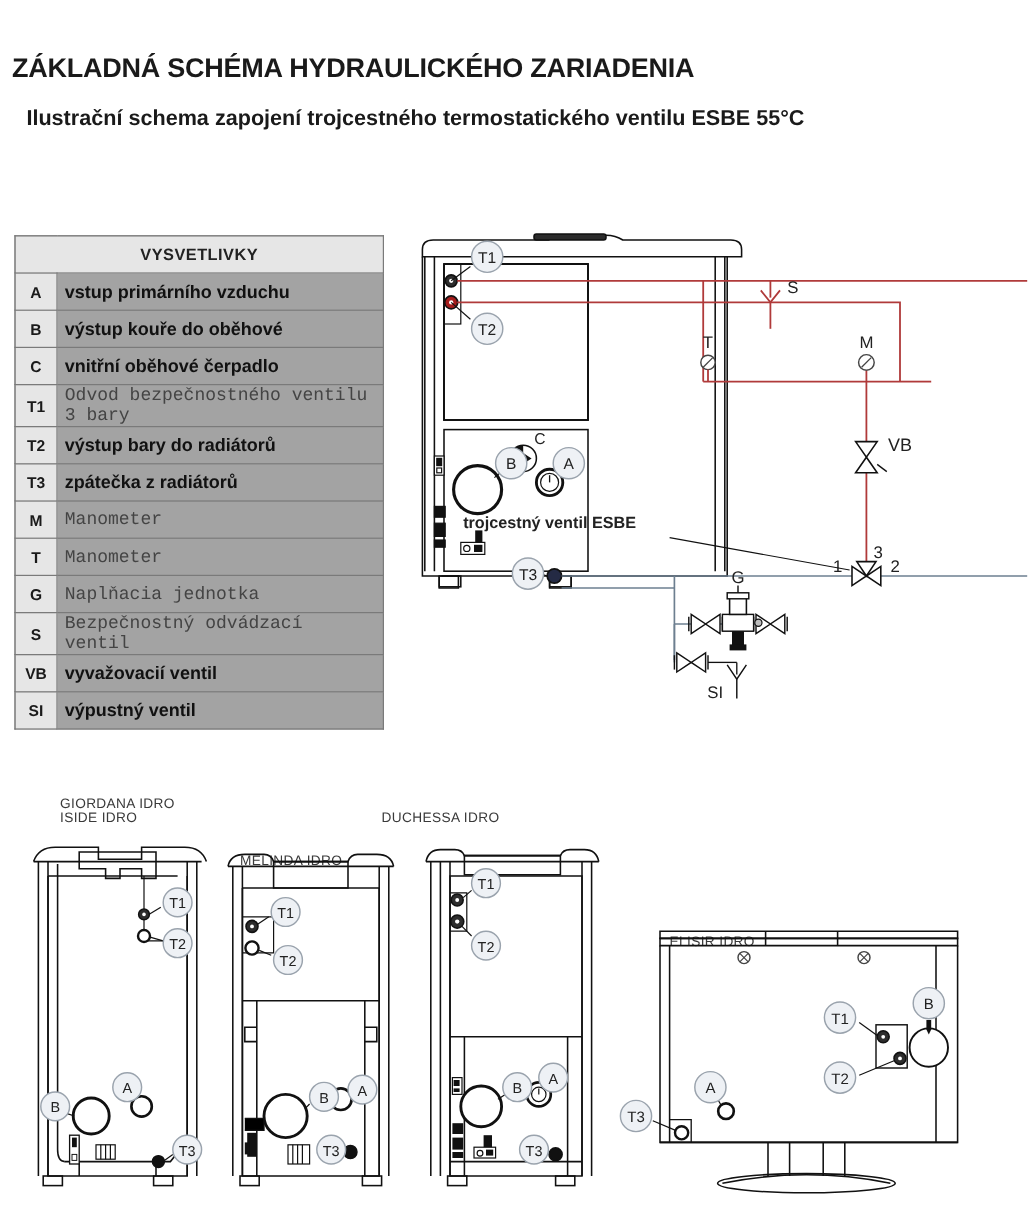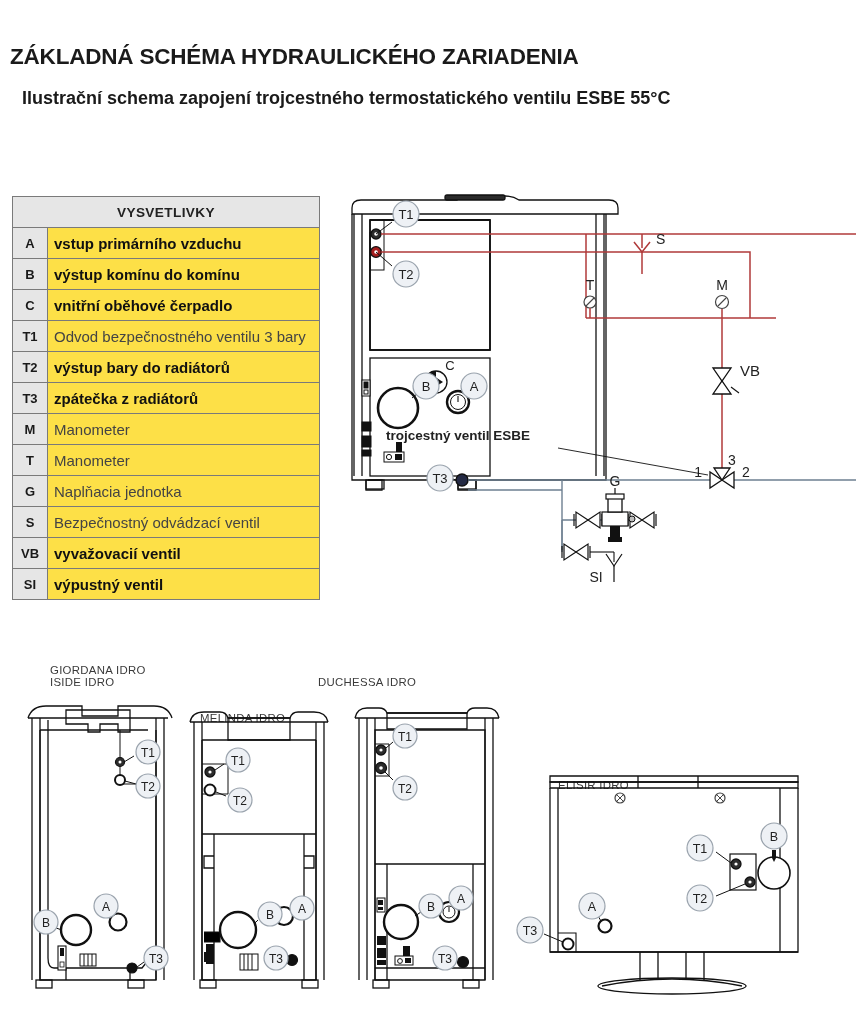--- a/index.html
+++ b/index.html
@@ -16,39 +16,39 @@
   .subtitle{
     position:absolute;left:22px;top:88px;
     font-size:18px;font-weight:bold;white-space:nowrap;
   }
   .subtitle .esbe{font-weight:bold;}
 
   
   .legend{
     position:absolute;left:12px;top:196px;width:308px;
     border-collapse:collapse;border:1px solid #7a7a7a;
-    background:#fde047;
+    background:#a3a3a3;
   }
   .legend td,.legend th{
     border:1px solid #7a7a7a;
     font-size:15px;
     padding:0 6px;
     vertical-align:middle;
   }
   .legend th.hdr{
     background:#e6e6e6;text-align:center;font-size:13.6px;
     font-weight:bold;letter-spacing:.4px;height:28px;color:#222;
   }
   .legend td.key{
     background:#e6e6e6;width:34px;text-align:center;
     font-weight:bold;font-size:13px;padding:0;
   }
   .legend tr{height:31px;}
   .legend td.val{font-weight:bold;color:#111;}
-  .legend tr.thin td.val{font-weight:normal;color:#444;}
+  .legend tr.thin td.val{font-weight:normal;color:#444;font-family:Liberation Mono, monospace;}
 
   
   svg{display:block;overflow:visible;}
   .svg-abs{position:absolute;}
   .lbl{font-family:"Liberation Sans",sans-serif;fill:#222;}
 
   
   .cap{
     position:absolute;font-size:11.4px;color:#3a3a3a;
     text-align:left;white-space:nowrap;letter-spacing:.3px;
@@ -66,21 +66,21 @@
         <th class="hdr" colspan="2">VYSVETLIVKY</th>
       </tr>
   </thead>
   <tbody>
     <tr>
         <td class="key">A</td>
         <td class="val">vstup primárního vzduchu</td>
       </tr>
     <tr>
         <td class="key">B</td>
-        <td class="val">výstup komínu do komínu</td>
+        <td class="val">výstup kouře do oběhové</td>
       </tr>
     <tr>
         <td class="key">C</td>
         <td class="val">vnitřní oběhové čerpadlo</td>
       </tr>
     <tr class="thin">
         <td class="key">T1</td>
         <td class="val">Odvod bezpečnostného ventilu 3 bary</td>
       </tr>
     <tr>

